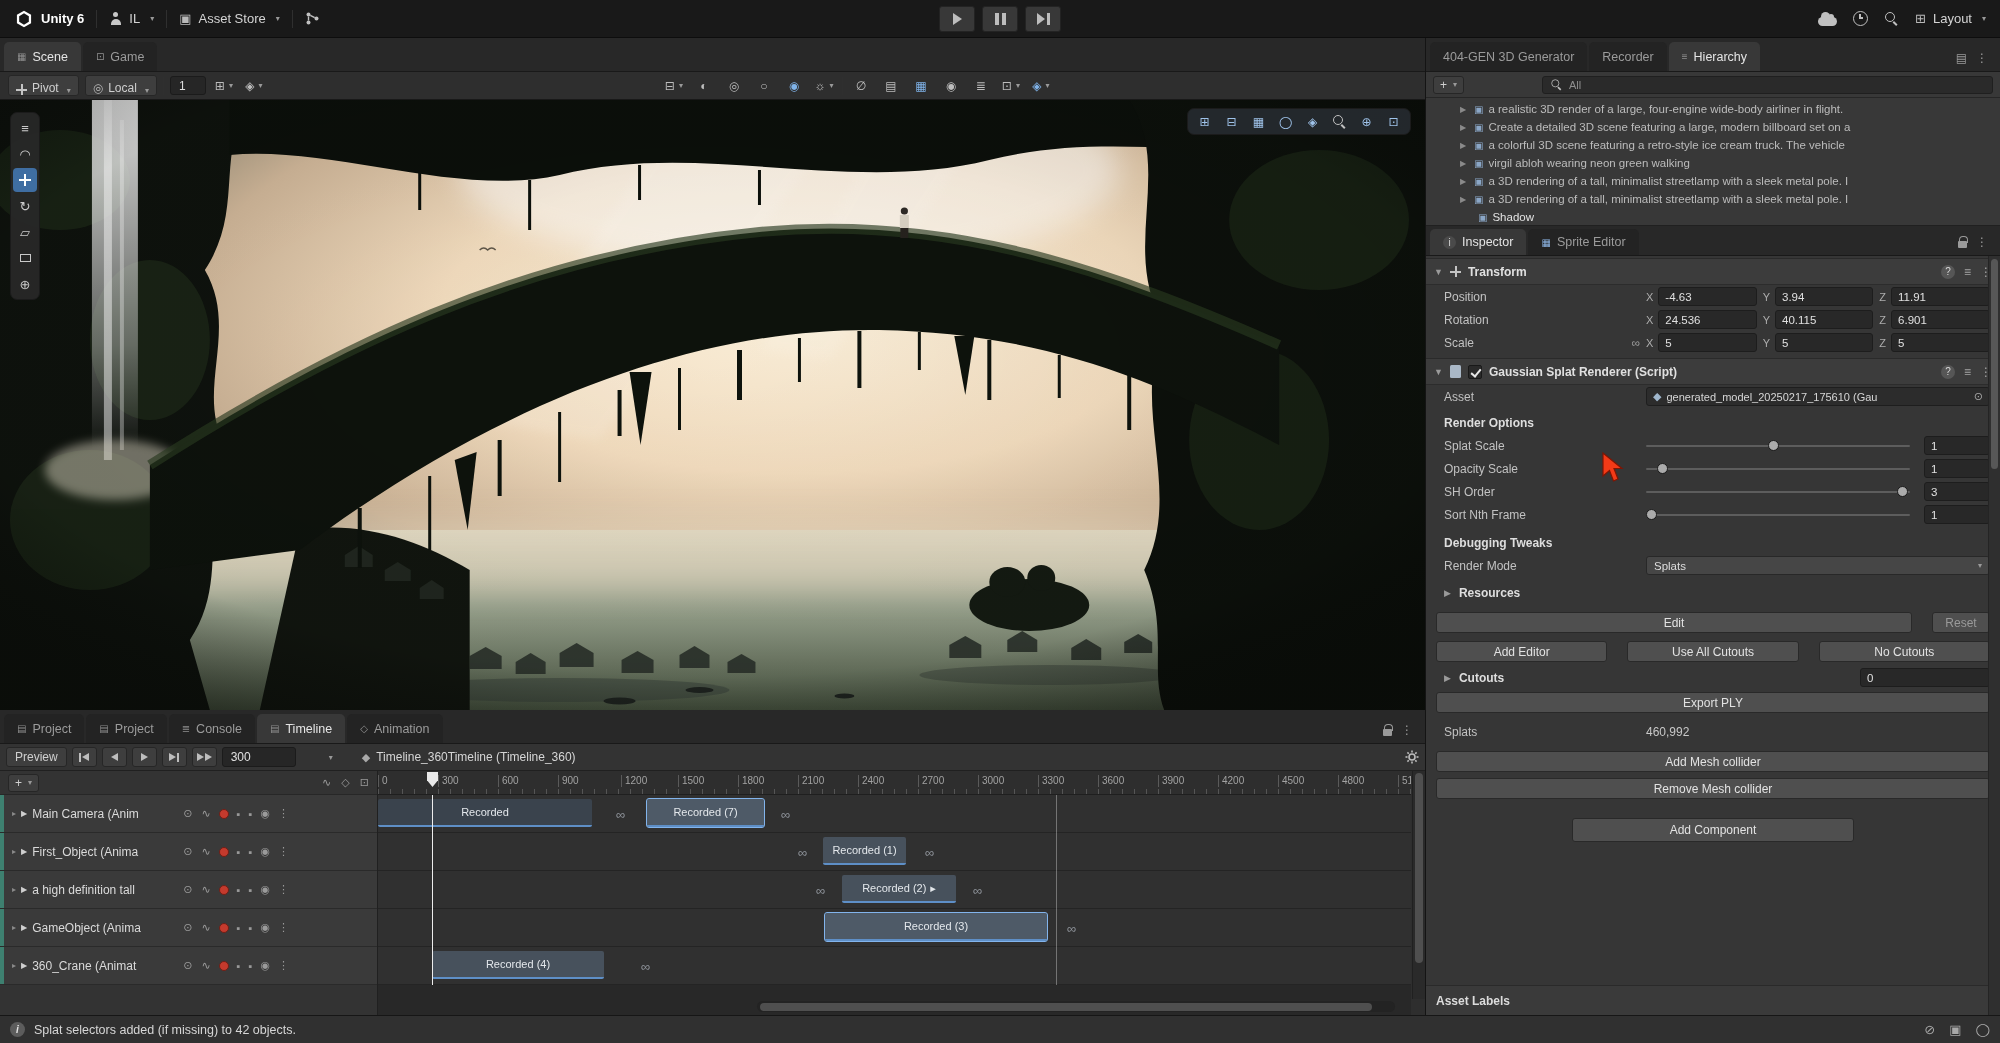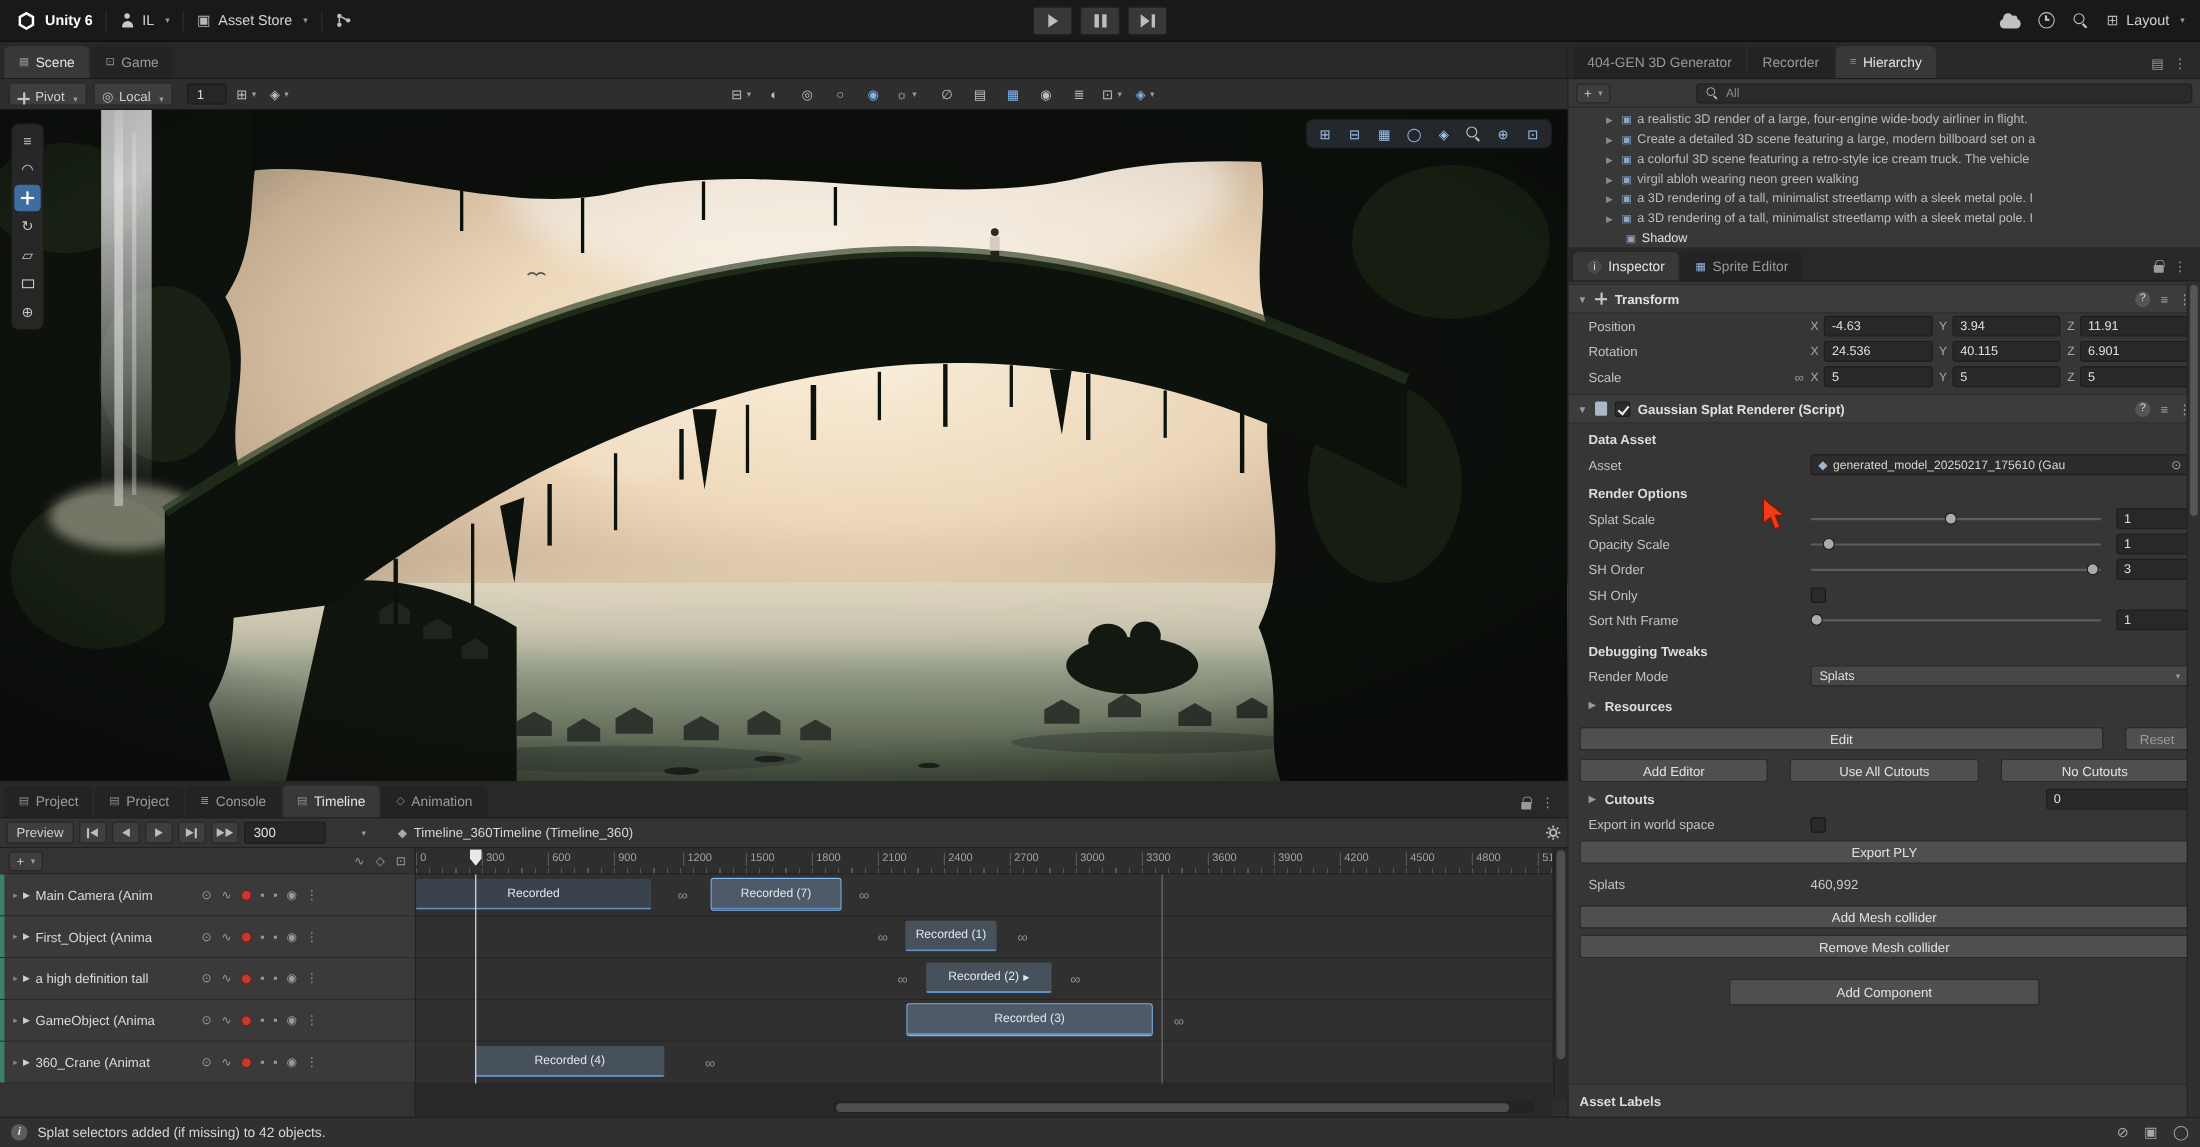--- a/index.html
+++ b/index.html
@@ -856,23 +856,20 @@
         <span class="script-ic"></span>
         <span class="checkbox checked"></span>
         <span>Gaussian Splat Renderer (Script)</span>
         <span class="hdr-right">
           <span class="help-circ">?</span>
           <span>≡</span>
           <span>⋮</span>
         </span>
       </div>
 
-      <div class="insp-row bold" style="margin-top:3px">
-        <span class="insp-label">Data Asset</span>
-      </div>
       <div class="insp-row">
         <span class="insp-label">
             <span>Asset</span>
           </span>
         <span class="obj-field">
           <span style="color:#9fb6cc">◆</span>
           <span>generated_model_20250217_175610 (Gau</span>
           <span class="obj-picker">⊙</span>
         </span>
       </div>
@@ -901,24 +898,20 @@
       <div class="insp-row">
         <span class="insp-label">SH Order</span>
         <span class="slider">
             <span class="slider-track">
               <span class="slider-thumb" style="left:97%"></span>
             </span>
           </span>
         <span class="small-field">3</span>
       </div>
       <div class="insp-row">
-        <span class="insp-label">SH Only</span>
-        <span class="checkbox"></span>
-      </div>
-      <div class="insp-row">
         <span class="insp-label">Sort Nth Frame</span>
         <span class="slider">
             <span class="slider-track">
               <span class="slider-thumb" style="left:2%"></span>
             </span>
           </span>
         <span class="small-field">1</span>
       </div>
 
       <div class="insp-row bold" style="margin-top:5px">
@@ -942,24 +935,20 @@
       </div>
       <div class="btn-row">
         <span class="btn flex1">Add Editor</span>
         <span class="btn flex1">Use All Cutouts</span>
         <span class="btn flex1">No Cutouts</span>
       </div>
       <div class="insp-row fold-row">
         <span class="fold">▶</span>
         <span class="bold-lab">Cutouts</span>
         <span class="small-field" style="margin-left:auto;width:130px">0</span>
-      </div>
-      <div class="insp-row">
-        <span class="insp-label">Export in world space</span>
-        <span class="checkbox"></span>
       </div>
       <span class="btn wide-btn">Export PLY</span>
       <div class="insp-row" style="margin-top:4px">
         <span class="insp-label">Splats</span>
         <span>460,992</span>
       </div>
       <span class="btn wide-btn" style="margin-top:8px">Add Mesh collider</span>
       <span class="btn wide-btn">Remove Mesh collider</span>
 
       <span class="btn addc">Add Component</span>

